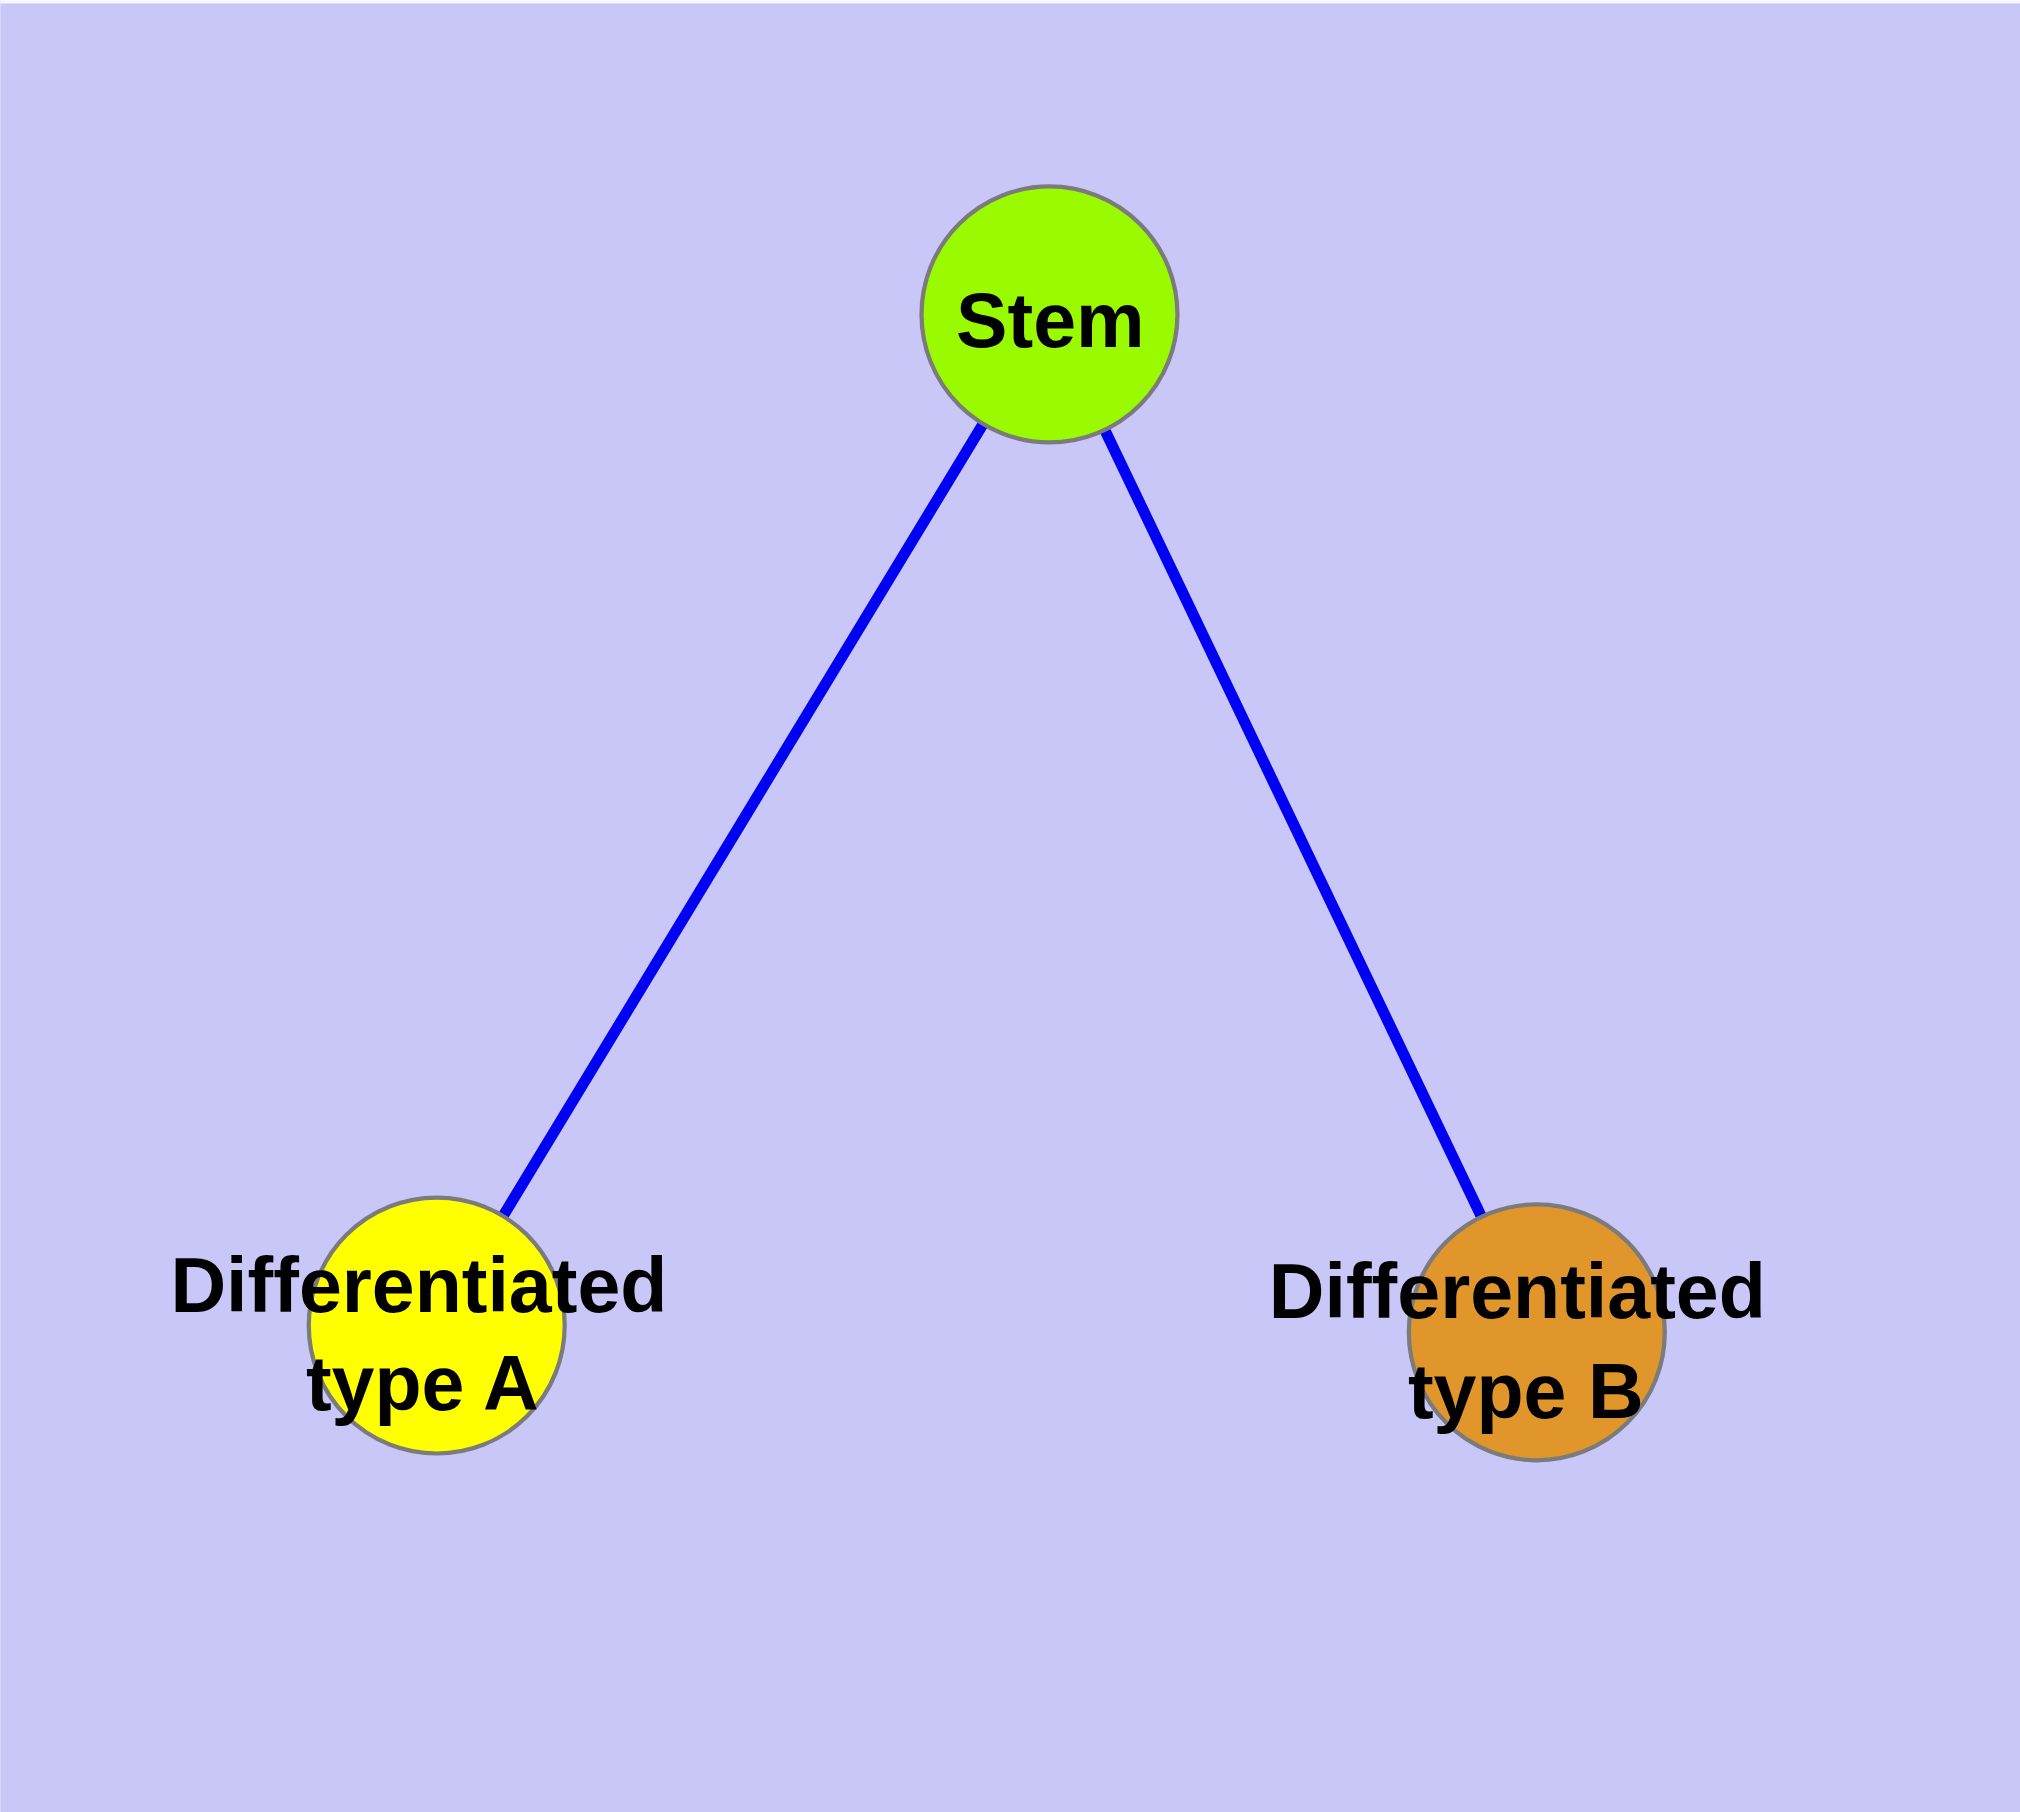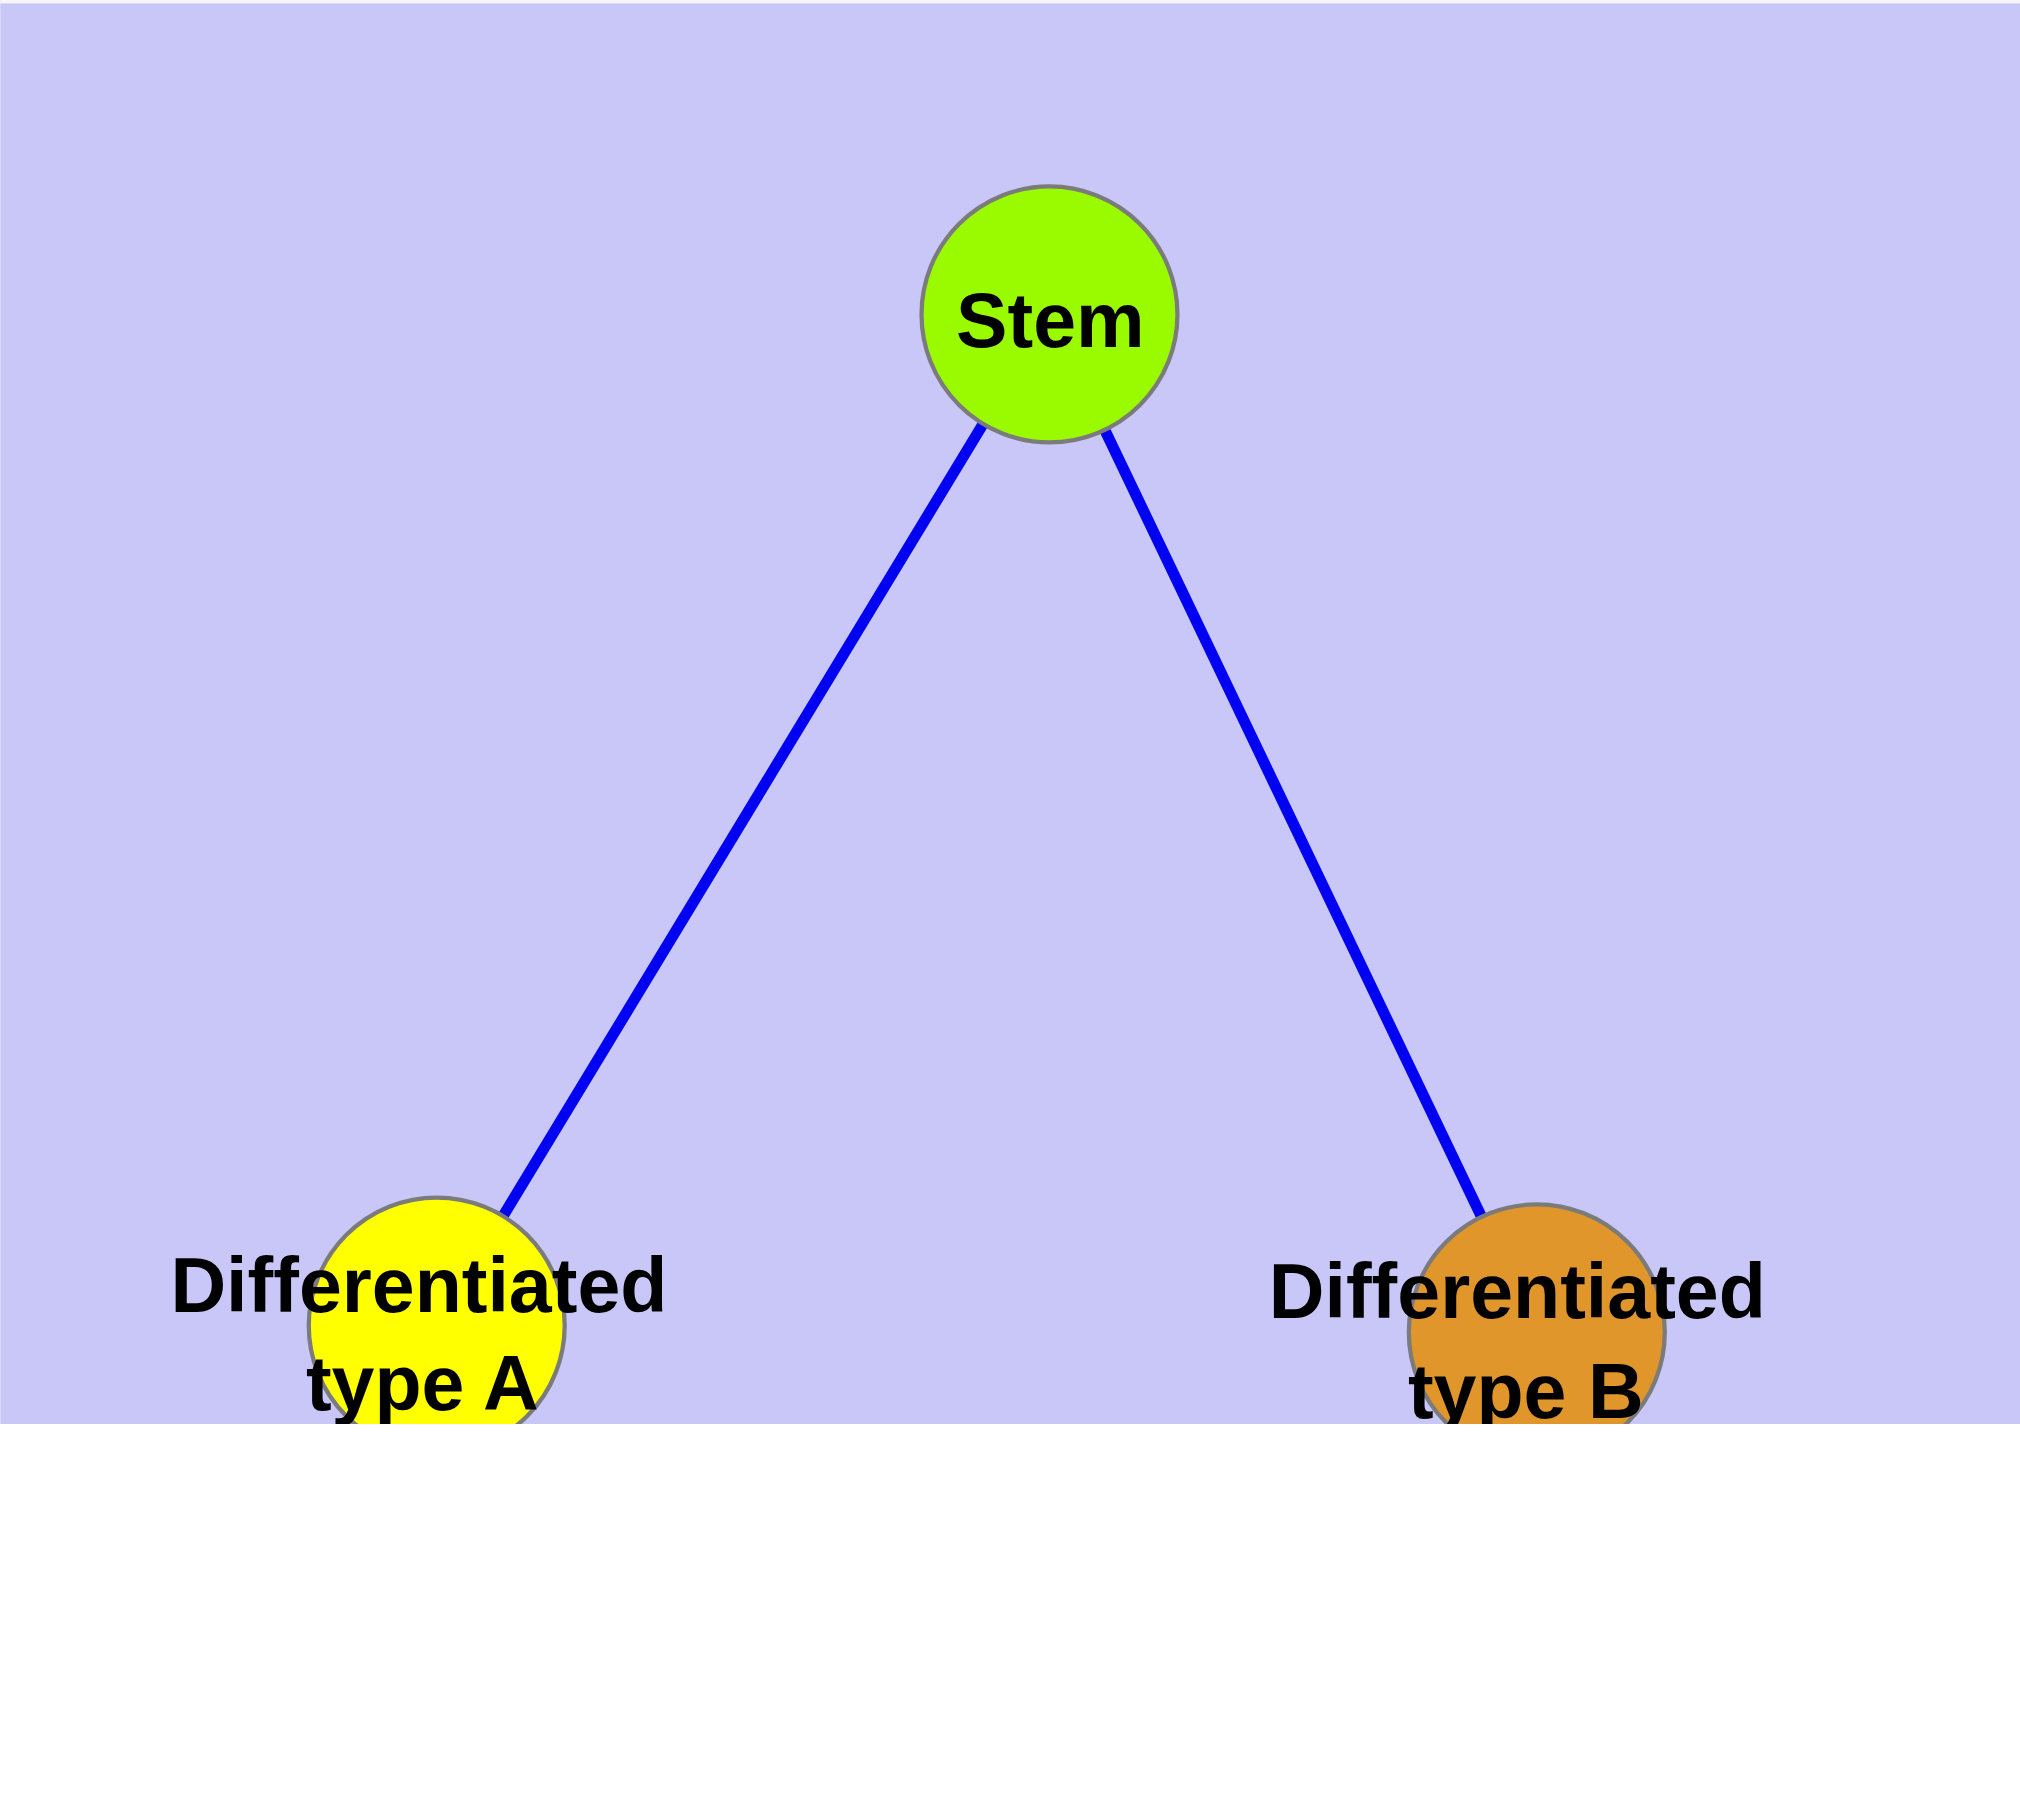--- a/index.html
+++ b/index.html
@@ -3,21 +3,21 @@
 <meta charset="utf-8">
 <style>
   html, body {
     margin: 0;
     padding: 0;
     background: #ffffff;
   }
   .canvas {
     position: relative;
     width: 2021px;
-    height: 1424px;
+    height: 1812px;
     overflow: hidden;
     font-family: "Liberation Sans", sans-serif;
   }
   .canvas svg {
     position: absolute;
     top: 0;
     left: 0;
     display: block;
   }
   .node-label {

